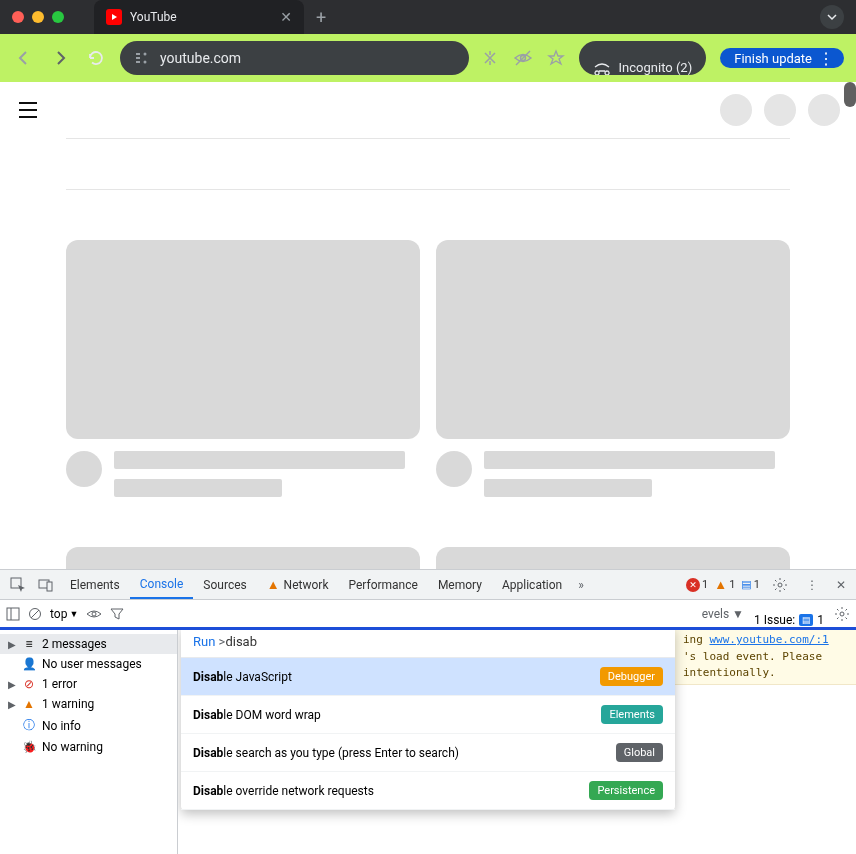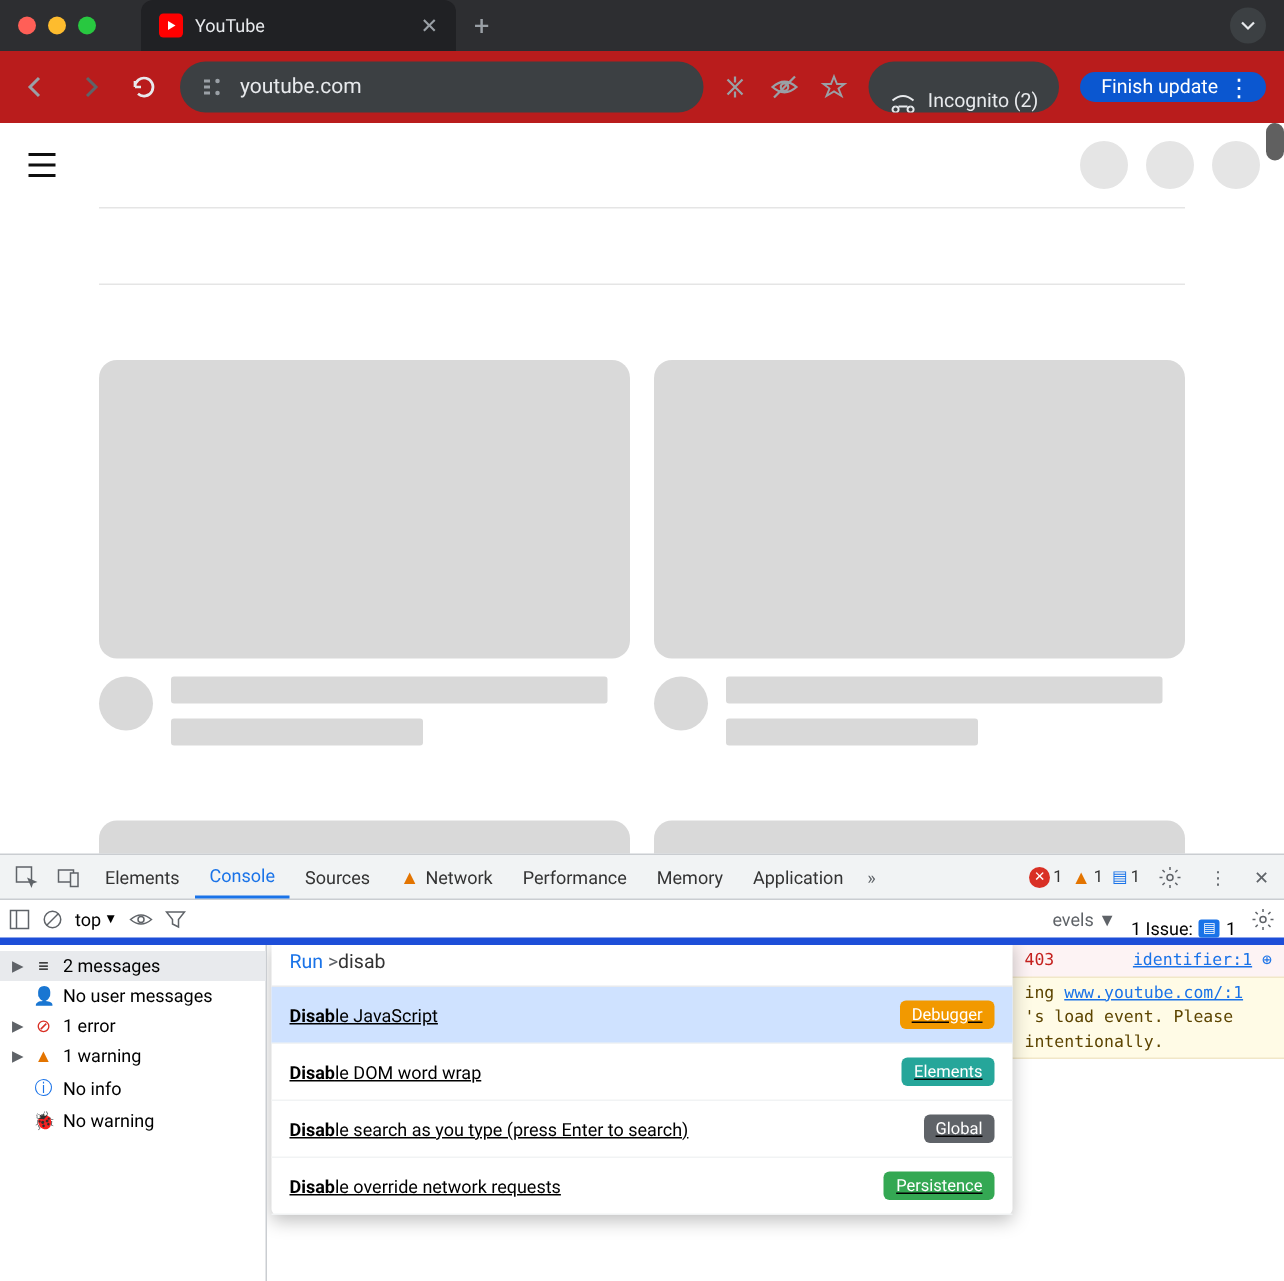--- a/index.html
+++ b/index.html
@@ -15,21 +15,21 @@
 .tabs { display: flex; margin-left: 30px; align-items: center; height: 100%; }
 .tab { background: #202124; border-radius: 8px 8px 0 0; height: 34px; display: flex; align-items: center; padding: 0 12px; gap: 8px; width: 210px; }
 .tab-favicon { width: 16px; height: 16px; background: #ff0000; border-radius: 3px; display:flex; align-items:center; justify-content:center; }
 .tab-favicon::after { content: ""; width: 0; height: 0; border-left: 5px solid white; border-top: 3px solid transparent; border-bottom: 3px solid transparent; }
 .tab-title { color: #e8eaed; font-size: 12px; flex: 1; }
 .tab-close { color: #9aa0a6; font-size: 14px; cursor: pointer; }
 .new-tab { color: #9aa0a6; margin-left: 12px; font-size: 18px; cursor: pointer; }
 .titlebar-right { margin-left: auto; }
 .chev-down { color:#9aa0a6; background:#3c4043; width:24px; height:24px; border-radius:12px; display:flex; align-items:center; justify-content:center; cursor:pointer;}
 
-.toolbar { background: #b91c1c; height: 48px; display: flex; align-items: center; padding: 0 12px; gap: 12px; }
+.toolbar { background: #bef264; height: 48px; display: flex; align-items: center; padding: 0 12px; gap: 12px; }
 .nav-btn { color: #9aa0a6; cursor: pointer; display:flex; align-items:center; justify-content:center; width:24px; height:24px;}
 .nav-btn.disabled { color: #5f6368; }
 .addressbar { background: #3c4043; border-radius: 20px; height: 34px; flex: 1; display: flex; align-items: center; padding: 0 14px; color: #e8eaed; font-size: 14px; gap: 10px; max-width: 460px; }
 .addr-icon { color:#9aa0a6; }
 .addr-text { color:#e8eaed; }
 .toolbar-icons { display:flex; gap:14px; align-items:center; margin-left:auto; }
 .toolbar-icon { color:#9aa0a6; cursor:pointer; }
 .incognito-pill { background:#3c4043; color:#e8eaed; border-radius:18px; height:34px; display:flex; align-items:flex-end; padding:0 14px; gap:8px; font-size:13px; cursor:pointer;}
 .finish-pill { background:#0b57d0; color:#fff; border-radius:18px; height:20px; display:flex; align-items:center; padding:0 10px 0 14px; font-size:13px; cursor:pointer; gap:6px;}
 .finish-dots { font-size: 16px; }
@@ -61,21 +61,21 @@
 .dt-tab-icon { padding: 0 6px; color:#5f6368; cursor:pointer;}
 .dt-tab { padding: 0 10px; height:100%; display:flex; align-items:center; cursor:pointer; gap:4px;}
 .dt-tab.active { color:#1a73e8; border-bottom:2px solid #1a73e8; }
 .dt-tabs-right { margin-left:auto; display:flex; align-items:center; gap:6px;}
 .dt-badge { display:flex; align-items:center; gap:2px; font-size:11px;}
 .dt-badge-icon { width:14px; height:14px; border-radius:50%; display:flex; align-items:center; justify-content:center; font-size:9px; color:#fff;}
 .dt-err { background:#d93025;}
 .dt-warn-tri { color:#e37400; font-size:13px;}
 .dt-info-sq { color:#1a73e8;}
 
-.dt-console-bar { height:30px; border-bottom:5px solid #1d4ed8; display:flex; align-items:center; padding:0 6px; font-size:12px; gap:8px; background:#fff;}
+.dt-console-bar { height:30px; border-bottom:3px solid #1d4ed8; display:flex; align-items:center; padding:0 6px; font-size:12px; gap:8px; background:#fff;}
 .dt-console-left { display:flex; align-items:center; gap:8px;}
 .dt-cb-icon { color:#5f6368; cursor:pointer;}
 .dt-top { display:flex; align-items:center; gap:2px; cursor:pointer;}
 .dt-filter-area { flex:1; position:relative; }
 .dt-console-right { display:flex; align-items:center; gap:10px; margin-left:auto;}
 .dt-levels { color:#5f6368;}
 .dt-issue { display:flex; align-items:center; gap:4px; cursor:pointer;margin-top:12px;}
 .dt-issue-box { background:#1a73e8; color:#fff; font-size:9px; width:14px; height:12px; border-radius:2px; display:flex; align-items:center; justify-content:center;}
 
 .dt-body { flex:1; display:flex; overflow:hidden;}
@@ -86,21 +86,21 @@
 .dt-side-icon { width:14px; text-align:center;}
 .dt-main { flex:1; position:relative; overflow:hidden;}
 
 
 .cmd-palette { position:absolute; left:3px; top:-4px; width:494px; background:#fff; box-shadow: 0 4px 12px rgba(0,0,0,0.25); border-radius:4px; z-index:10;}
 .cmd-input-row { padding:8px 12px; border-bottom:1px solid #e8eaed; font-size:13px;}
 .cmd-run { color:#1a73e8;}
 .cmd-prompt { color:#5f6368;}
 .cmd-query { color:#333;}
 .cmd-list {}
-.cmd-item { display:flex; align-items:center; padding:9px 12px; font-size:12px; border-bottom:1px solid #f1f3f4; cursor:pointer;text-decoration:underline;}
+.cmd-item { display:flex; align-items:center; padding:9px 12px; font-size:12px; border-bottom:1px solid #f1f3f4; cursor:pointer;}
 .cmd-item.sel { background:#cfe2ff;}
 .cmd-item b { font-weight:700;}
 .cmd-label { flex:1;}
 .cmd-tag { border-radius:4px; color:#fff; font-size:11px; padding:3px 8px;text-align:center;}
 .tag-debugger { background:#f29900;}
 .tag-elements { background:#26a69a;}
 .tag-global { background:#5f6368;}
 .tag-persistence { background:#34a853;}
 
 .dt-console-output { position:absolute; right:0; top:0; left:497px; font-family: Menlo, monospace; font-size:11px; line-height:1.5; }
@@ -386,24 +386,20 @@
           <span class="dt-side-caret"></span>
           <span class="dt-side-icon">🐞</span>
           <span>No warning</span>
         </div>
     </div>
 
     <div class="dt-main">
       <div class="dt-scroll" style="left:486px; right:auto;"></div>
 
       <div class="dt-console-output">
-        <div class="dt-out-row dt-out-err">
-          <span>403</span>
-          <span><span class="dt-out-link">identifier:1</span> <span style="color:#1a73e8;">⊕</span></span>
-        </div>
         <div class="dt-out-row dt-out-warn">
           <span>ing </span><span class="dt-out-link">www.youtube.com/:1</span><br>
           <span>'s load event. Please</span><br>
           <span> intentionally.</span>
         </div>
       </div>
 
       <div class="cmd-palette">
         <div class="cmd-input-row">
           <span class="cmd-run">Run</span>

